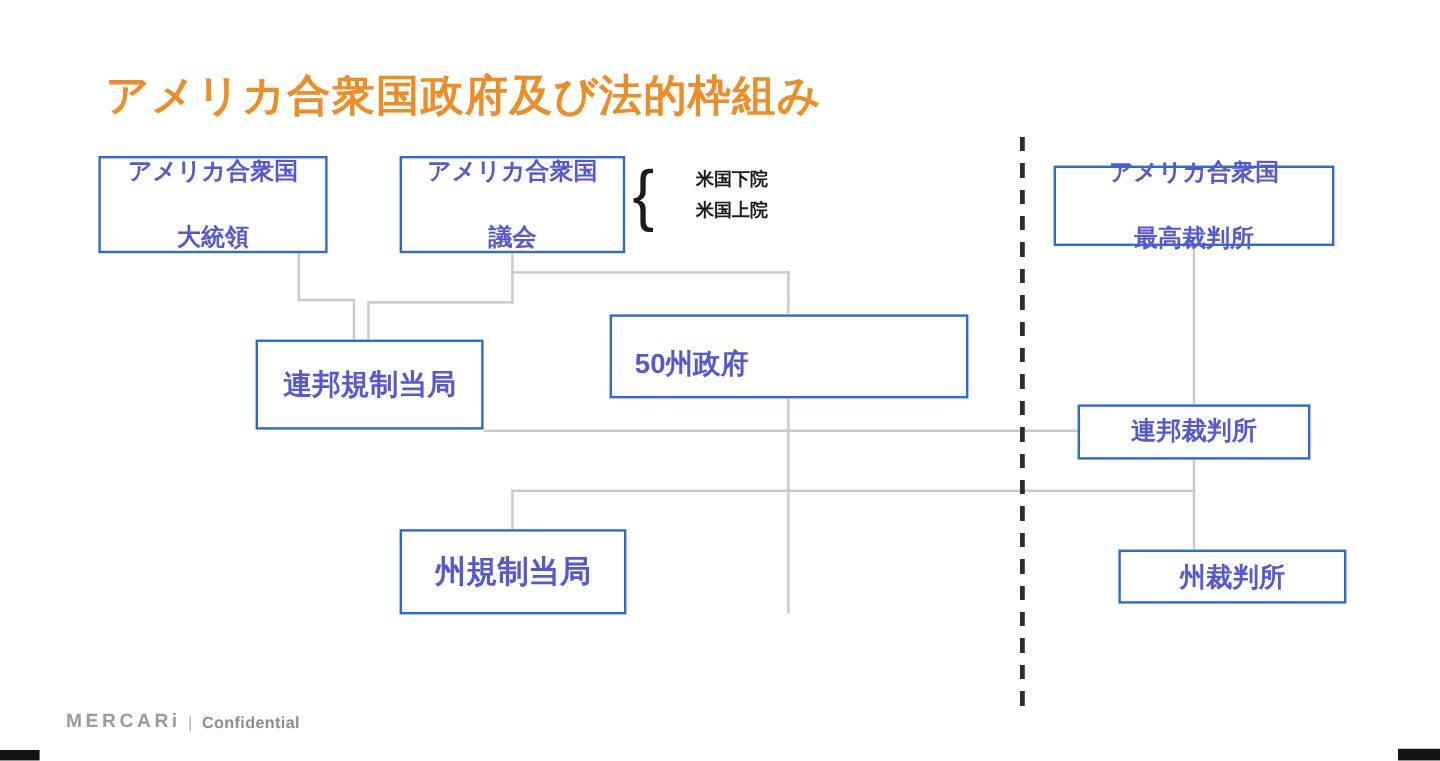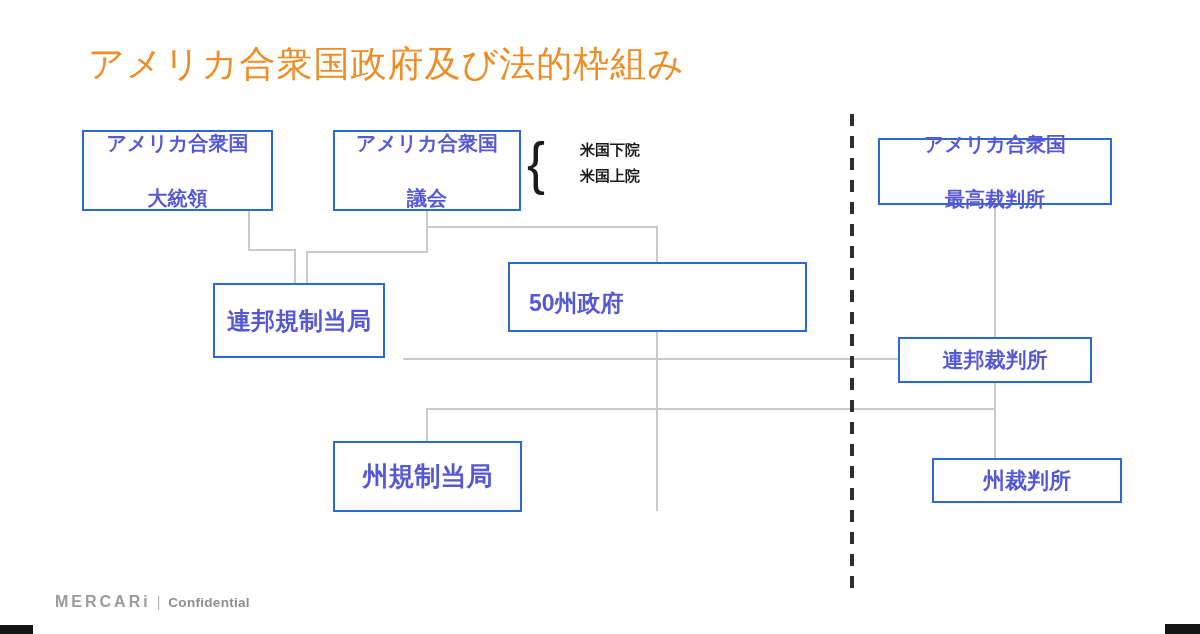--- a/index.html
+++ b/index.html
@@ -8,23 +8,23 @@
   #canvas {
     position: relative;
     width: 1200px;
     height: 634px;
     background: #ffffff;
     overflow: hidden;
   }
   .slide-title {
     position: absolute;
     left: 88px;
-    top: 40px;
+    top: 56px;
     font-size: 36px;
-    font-weight: normal;
+    font-weight: bold;
     letter-spacing: 1px;
     color: #EE8D26;
     white-space: nowrap;
   }
   .node {
     position: absolute;
     border: 2.5px solid #2B69D6;
     background: #ffffff;
     color: #5458D7;
     font-weight: bold;
@@ -113,21 +113,21 @@
     background: #141414;
     z-index: 5;
   }
   .decor-bar.left  { left: 0;      top: 625px; width: 33px; height: 9px; }
   .decor-bar.right { left: 1165px; top: 624px; width: 35px; height: 10px; }
 
   
   #node-president    { left: 82px;  top: 130px; width: 191px; height: 81px; font-size: 20px; }
   #node-congress     { left: 333px; top: 130px; width: 188px; height: 81px; font-size: 20px; }
   #node-supreme      { left: 878px; top: 138px; width: 234px; height: 67px; font-size: 20px; }
-  #node-fed-reg      { left: 213px; top: 283px; width: 172px; height: 75px; font-size: 24px; }
+  #node-fed-reg      { left: 213px; top: 283px; width: 190px; height: 75px; font-size: 24px; }
   #node-states       { left: 508px; top: 262px; width: 299px; height: 70px; font-size: 23px; justify-content: center; }
   #node-fed-courts   { left: 898px; top: 337px; width: 194px; height: 46px; font-size: 21px; }
   #node-state-reg    { left: 333px; top: 441px; width: 189px; height: 71px; font-size: 26px; }
   #node-state-courts { left: 932px; top: 458px; width: 190px; height: 45px; font-size: 22px; }
   #node-local        { left: 592px; top: 511px; width: 205px; height: 56px; font-size: 17px; }
 </style>
 </head>
 <body>
 
 <div id="canvas">

